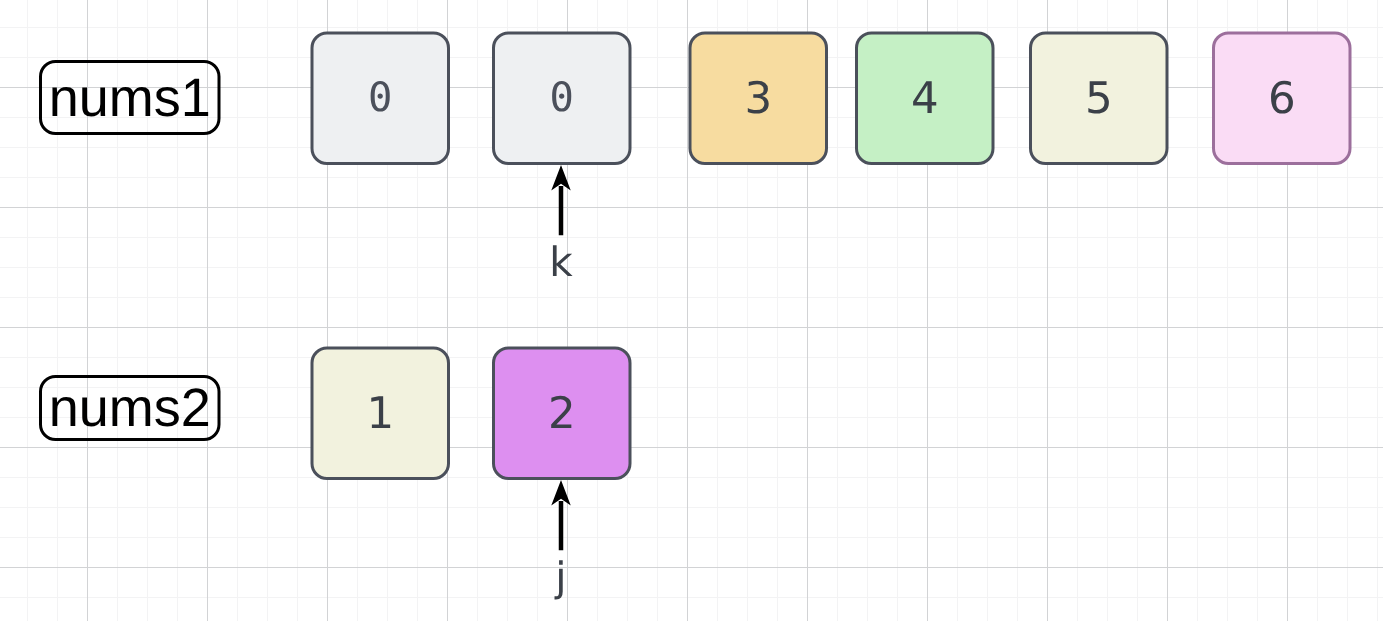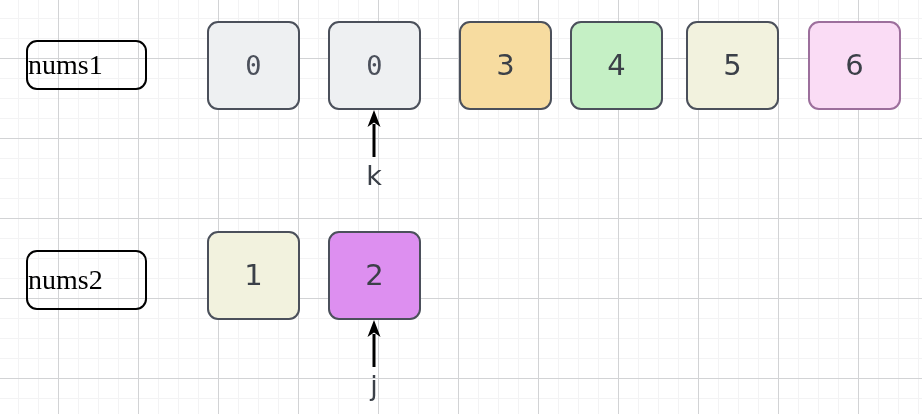--- a/index.html
+++ b/index.html
@@ -27,23 +27,23 @@
 
   
   .var-tag {
     position: absolute;
     box-sizing: border-box;
     border: 2.5px solid #000000;
     border-radius: 11px;
     background: transparent;
     display: flex;
     align-items: center;
-    justify-content: flex-start;
-    font-family: Liberation Serif, serif;
-    font-size: 28px;
+    justify-content: center;
+    font-family: Liberation Sans, sans-serif;
+    font-size: 36px;
     line-height: 1;
     color: #000000;
     letter-spacing: 0px;
   }
 
   
   .cell {
     position: absolute;
     box-sizing: border-box;
     border: 2.5px solid #4b505b;
@@ -104,21 +104,21 @@
     <div class="cell" style="left: 808px; top: 21px; width: 93px; height: 89px; background: rgb(250, 220, 245); border-color: rgb(156, 111, 156); color: rgb(59, 64, 72);">
       <span>6</span>
     </div>
     <div class="pointer" style="left: 363px; top: 110px;">
       <svg width="22" height="47" viewBox="0 0 22 47">
         <line x1="11" y1="47" x2="11" y2="14" stroke="#000000" stroke-width="3"></line>
         <path d="M11 0 L17.5 17 L11 12.5 L4.5 17 Z" fill="#000000"></path>
       </svg>
     </div>
     <div class="pointer-label" style="left: 349px; top: 162px; width: 50px;">k</div>
-    <div class="var-tag" style="left: 26px; top: 250px; width: 121px; height: 60px; border-color: rgb(0, 0, 0);">
+    <div class="var-tag" style="left: 26px; top: 250px; width: 121px; height: 44px; border-color: rgb(0, 0, 0);">
       <span>nums2</span>
     </div>
     <div class="cell" style="left: 207px; top: 231px; width: 93px; height: 89px; background: rgb(242, 242, 222); border-color: rgb(75, 80, 91); color: rgb(59, 64, 72);">
       <span>1</span>
     </div>
     <div class="cell" style="left: 328px; top: 231px; width: 93px; height: 89px; background: rgb(221, 143, 240); border-color: rgb(75, 80, 91); color: rgb(59, 64, 72);">
       <span>2</span>
     </div>
     <div class="pointer" style="left: 363px; top: 320px;">
       <svg width="22" height="47" viewBox="0 0 22 47">

